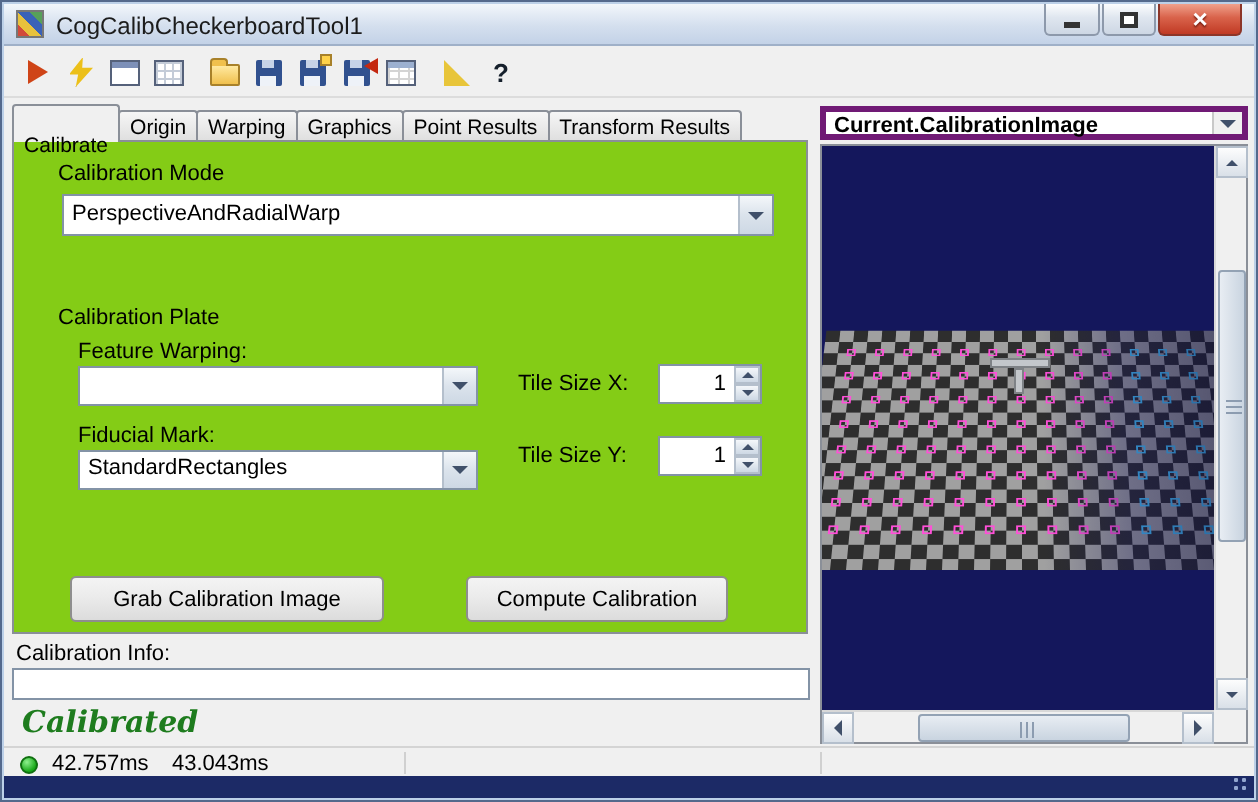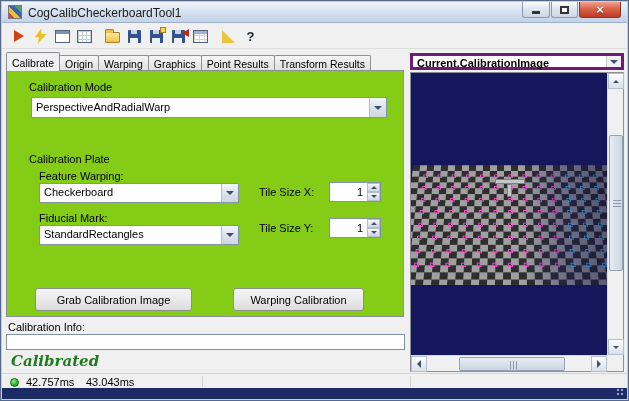--- a/index.html
+++ b/index.html
@@ -55,21 +55,21 @@
     background-image: linear-gradient(#d4d4d4 1px, transparent 1px), linear-gradient(90deg, #d4d4d4 1px, transparent 1px);
     background-size: 5px 4px; position: relative; }
   .i-table::before { content: ""; position: absolute; left: 0; right: 0; top: 0; height: 3px; background: #9cb0d0; }
   .i-ruler { width: 0; height: 0; border-bottom: 13px solid #e8c53a; border-right: 13px solid transparent; position: relative; }
   .i-help { font-weight: bold; font-size: 13px; color: #16202c; }
   
   .tabstrip { position: absolute; left: 5px; top: 52px; height: 18px; display: flex; align-items: flex-end; }
   .tab { font-size: 10.5px; padding: 2px 5px 2px; border: 1px solid #8a8f98; border-bottom: none;
     background: linear-gradient(#f6f6f6, #dedede); margin-right: -1px; border-radius: 2px 2px 0 0;
     position: relative; height: 16px; white-space: nowrap; }
-  .tab.selected { background: #f0f0f0; height: 19px; padding-top: 4px; z-index: 3; }
+  .tab.selected { background: #f0f0f0; height: 19px; padding-top: 14px; z-index: 3; }
   
   .tabpage { position: absolute; left: 5px; top: 69px; width: 398px; height: 247px;
     border: 1px solid #8a8f98; background: #84cc16; z-index: 2; }
   .lbl { position: absolute; font-size: 11px; white-space: nowrap; }
   .combo { position: absolute; height: 21px; background: #fff; border: 1px solid #8393a6; }
   .combo-text { position: absolute; left: 4px; top: 3px; right: 20px; font-size: 11px; white-space: nowrap; overflow: hidden; }
   .combo-btn { position: absolute; right: 0; top: 0; bottom: 0; width: 17px;
     background: linear-gradient(#f4f7fa, #dbe3ec 50%, #cdd8e4); border-left: 1px solid #b4bfcc;
     display: flex; align-items: center; justify-content: center; }
   .arrow-down { width: 0; height: 0; border-left: 4px solid transparent; border-right: 4px solid transparent; border-top: 4px solid #40506a; }
@@ -212,21 +212,20 @@
       <span class="combo-text">PerspectiveAndRadialWarp</span>
       <span class="combo-btn">
           <span class="arrow-down"></span>
         </span>
     </div>
 
     <span class="lbl" style="left:22px; top:82px">Calibration Plate</span>
 
     <span class="lbl" style="left:32px; top:99px">Feature Warping:</span>
     <div class="combo" style="left:32px; top:112px; width:200px; height:20px">
-      <span class="combo-text" style="top:2px">Checkerboard</span>
       <span class="combo-btn">
           <span class="arrow-down"></span>
         </span>
     </div>
 
     <span class="lbl" style="left:32px; top:141px">Fiducial Mark:</span>
     <div class="combo" style="left:32px; top:154px; width:200px; height:20px">
       <span class="combo-text" style="top:2px">StandardRectangles</span>
       <span class="combo-btn">
           <span class="arrow-down"></span>
@@ -253,21 +252,21 @@
         <span class="spin-up">
             <span class="tri-up"></span>
           </span>
         <span class="spin-down">
             <span class="tri-down"></span>
           </span>
       </span>
     </div>
 
     <div class="pushbtn" style="left:28px; top:217px; width:157px">Grab Calibration Image</div>
-    <div class="pushbtn" style="left:226px; top:217px; width:131px">Warping Calibration</div>
+    <div class="pushbtn" style="left:226px; top:217px; width:131px">Compute Calibration</div>
   </div>
 
   <span class="calinfo-label">Calibration Info:</span>
   <input class="calinfo-box" value="" style="">
   <span class="calibrated" style="color: rgb(30, 124, 30);">Calibrated</span>
 
   <div class="img-selector combo">
     <span class="combo-text">Current.CalibrationImage</span>
     <span class="combo-btn">
         <span class="arrow-down"></span>

